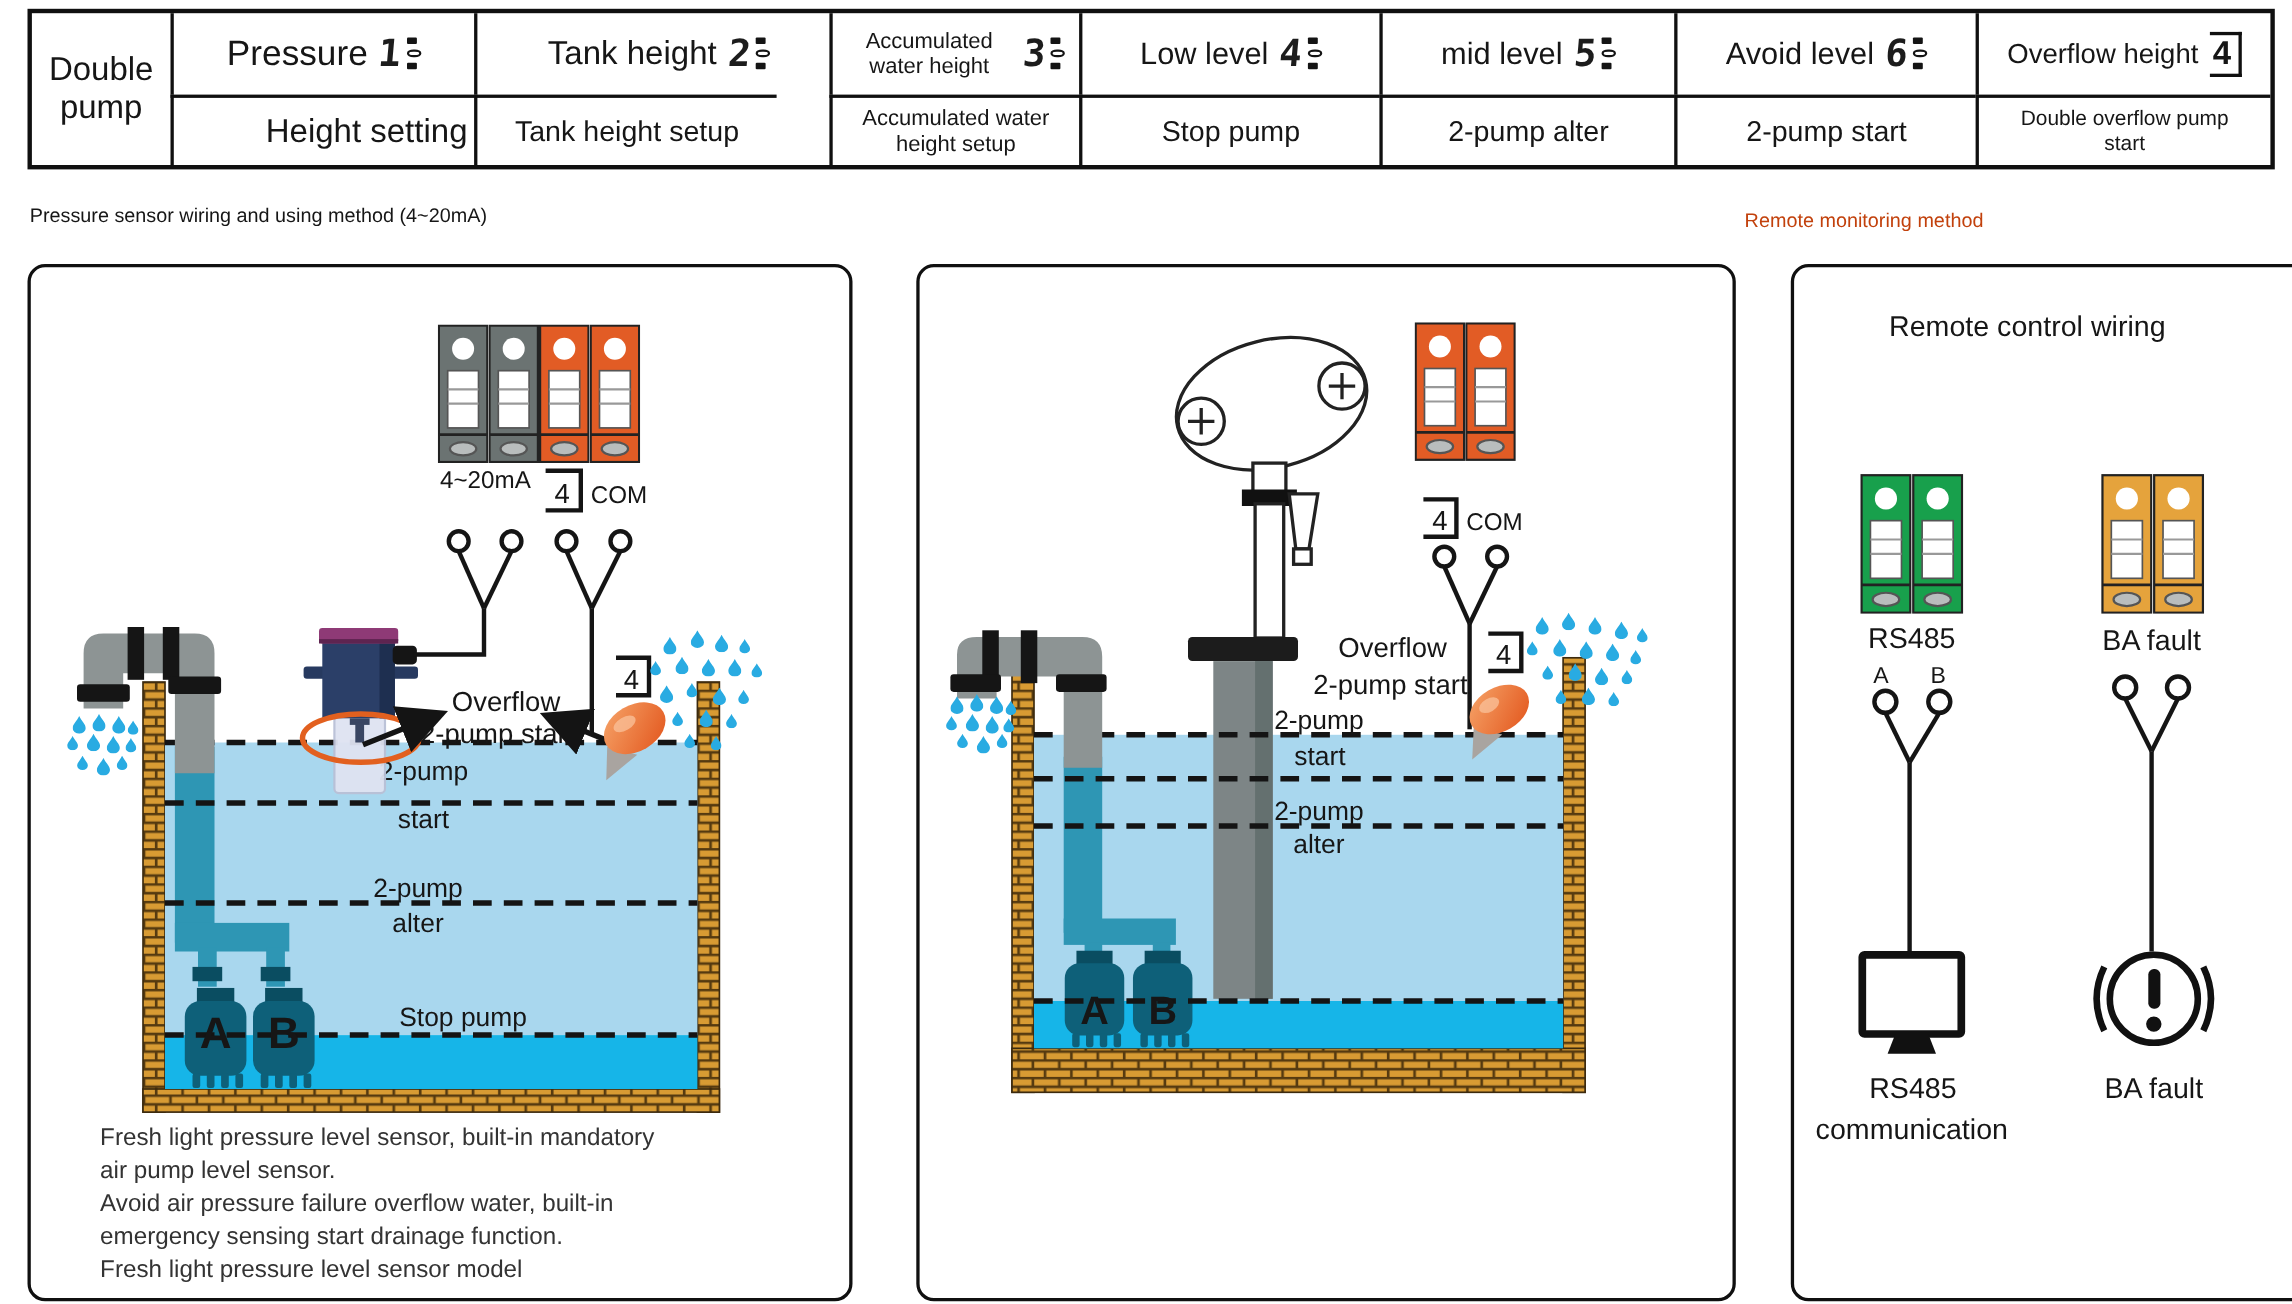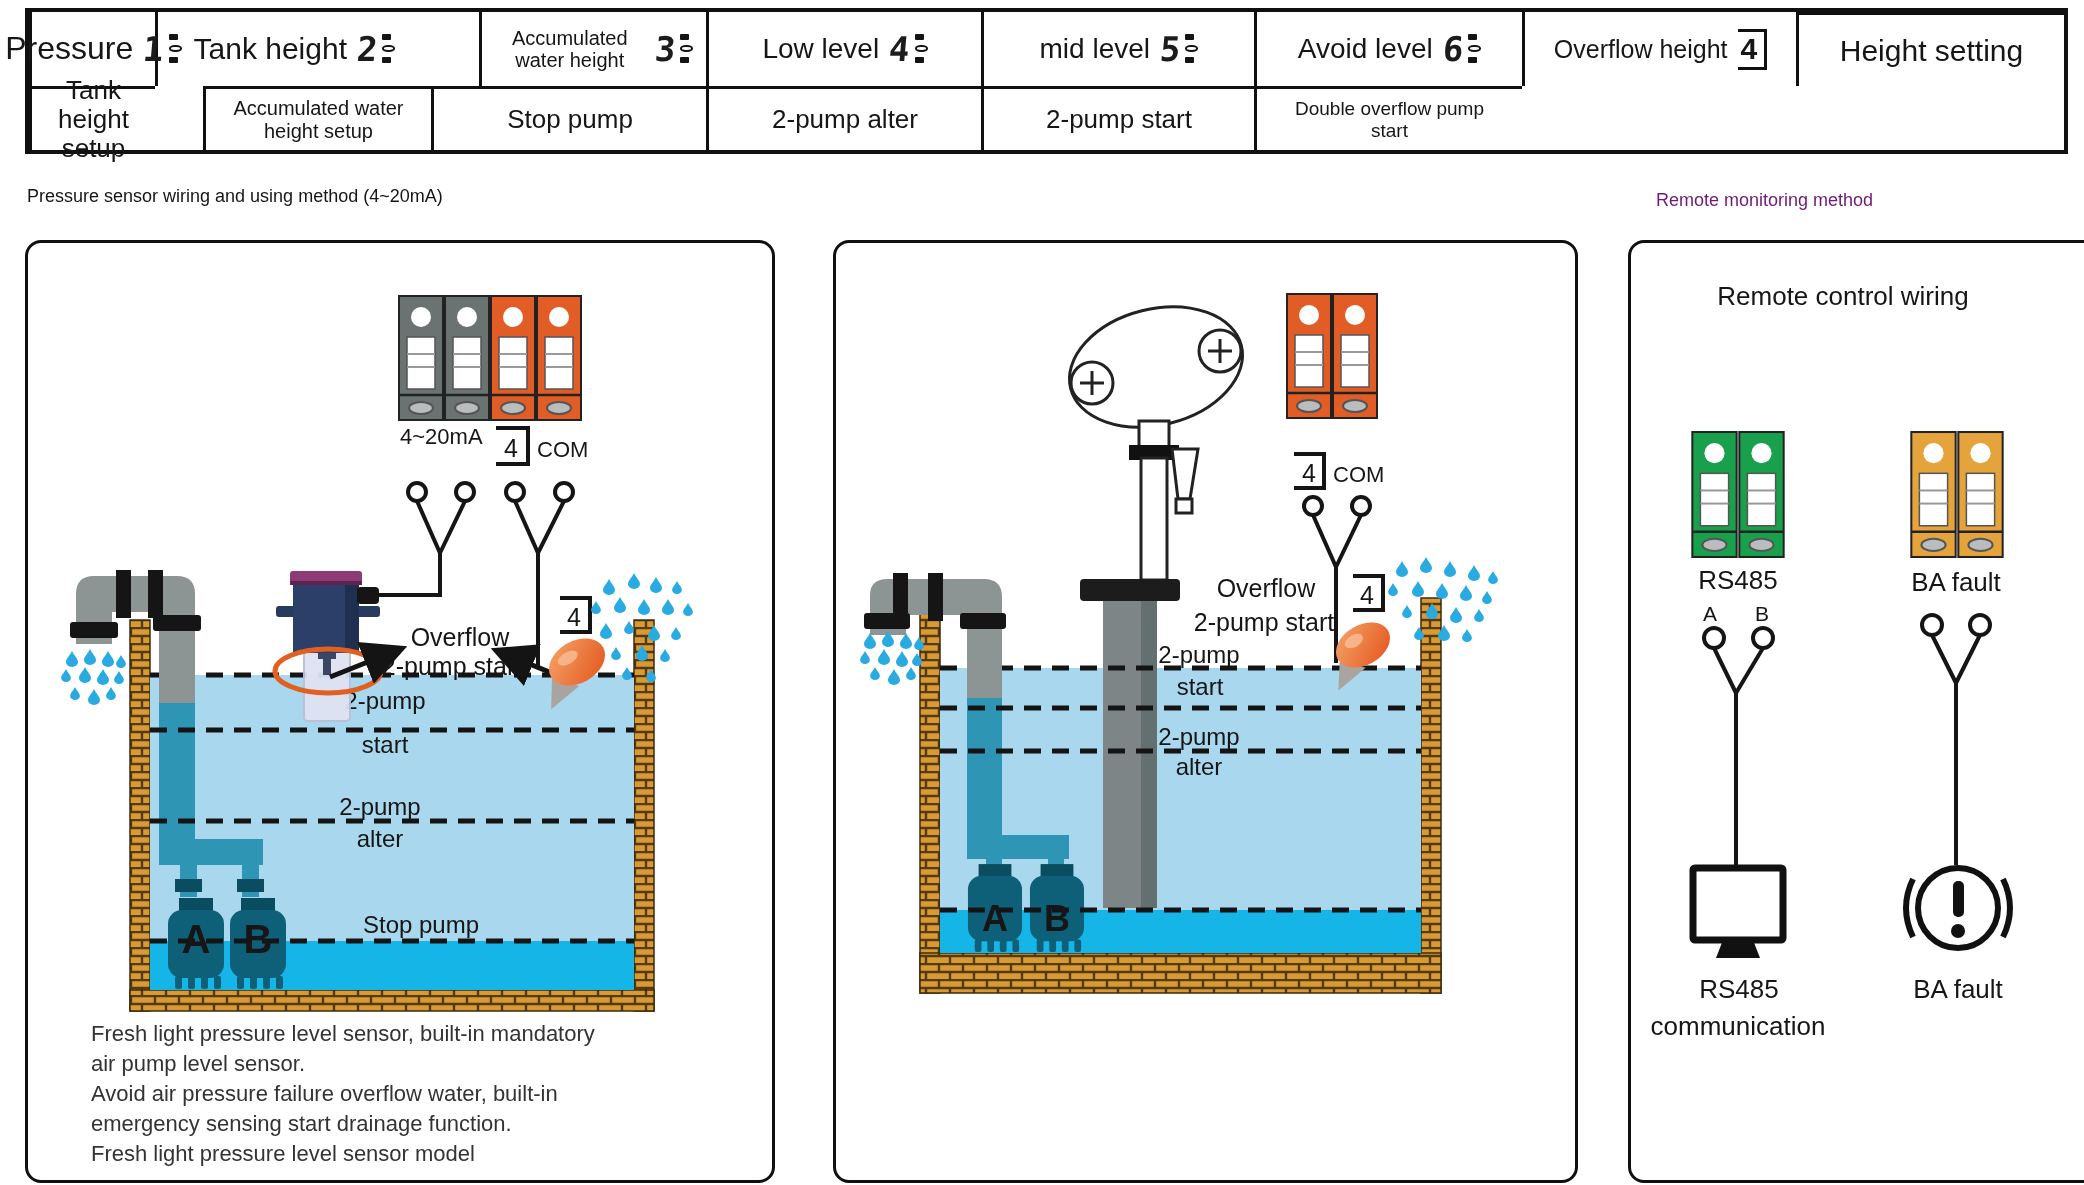--- a/index.html
+++ b/index.html
@@ -6,21 +6,21 @@
   .page{position:relative;width:2084px;height:1185px;background:#fff;overflow:hidden;
         font-family:"Liberation Sans",sans-serif;color:#161616;}
   
   .tbl{position:absolute;left:25px;top:8px;display:grid;
        grid-template-columns:126px 276px 275px 275px 273px 268px 274px 268px;
        grid-template-rows:74px 64px;border:4px solid #101010;background:#fff;}
   .cell{display:flex;align-items:center;justify-content:center;text-align:center;
         box-sizing:border-box;padding:2px 6px;gap:10px;line-height:1.12;}
   .bl{border-left:3px solid #101010;} .bt{border-top:3px solid #101010;}
   .rowspan{grid-row:1/3;font-size:30px;}
-  .f32{font-size:32px;} .f30{font-size:30px;} .f28{font-size:28px;text-align:right;} .f26{font-size:26px;}
+  .f32{font-size:32px;} .f30{font-size:30px;justify-content:flex-end;} .f28{font-size:28px;text-align:right;} .f26{font-size:26px;}
   .f25{font-size:25px;} .f20{font-size:20px;margin-left:48px;} .f19{font-size:19px;}
   .dg{display:inline-flex;align-items:center;gap:7px;}
   .seg{font-family:"DejaVu Sans Mono",monospace;font-weight:bold;font-size:34px;
        transform:skewX(-5deg);color:#1c1c1c;letter-spacing:-2px;}
   .marks{display:inline-flex;flex-direction:column;gap:5px;}
   .marks i{width:9px;height:6px;background:#141414;border-radius:1px;display:block;}
   .marks i.o{background:#fff;border:2px solid #141414;height:3px;border-radius:45%;}
   .boxed{border:3px solid #101010;border-left:0;padding:0 7px 2px 3px;
          font-size:30px;font-weight:bold;line-height:1.1;}
   
@@ -73,20 +73,21 @@
       <path d="M0 0 L9 4.5 L0 9 Z" fill="#141414"></path>
     </marker>
     <linearGradient id="fg" x1="0" y1="0" x2="1" y2="1">
       <stop offset="0" stop-color="#f6a469"></stop>
           <stop offset="1" stop-color="#e2551c"></stop>
     </linearGradient>
   </defs>
 </svg>
 
 <div class="tbl">
+  <div class="cell rowspan">Double pump</div>
 
   <div class="cell bl f32">
     <span>Pressure</span>
     <span class="dg">
           <span class="seg">1</span>
           <span class="marks">
             <i></i>
             <i class="o"></i>
             <i></i>
           </span>
@@ -159,21 +160,21 @@
       </div>
   <div class="cell bl bt f26">Stop pump</div>
   <div class="cell bl bt f26">2-pump alter</div>
   <div class="cell bl bt f26">2-pump start</div>
   <div class="cell bl bt f19">
         <span style="max-width:190px">Double overflow pump start</span>
       </div>
 </div>
 
 <div class="sec-title" style="left:27px;top:186px">Pressure sensor wiring and using method (4~20mA)</div>
-<div class="sec-title" style="left:1656px;top:190px;color:#701a75">Remote monitoring method</div>
+<div class="sec-title" style="left:1586px;top:190px;color:#c2410c">Remote monitoring method</div>
 
 <div class="panel" style="left:25px;width:750px;height:943px">
 <svg width="744" height="937" viewBox="0 0 744 937">
 
   <g>
     <rect x="102" y="377" width="20" height="391" fill="url(#brick)" stroke="#3c2a0e" stroke-width="1.5"></rect>
     <rect x="606" y="377" width="20" height="391" fill="url(#brick)" stroke="#3c2a0e" stroke-width="1.5"></rect>
     <rect x="102" y="747" width="524" height="21" fill="url(#brick)" stroke="#3c2a0e" stroke-width="1.5"></rect>
   </g>
   <g>

